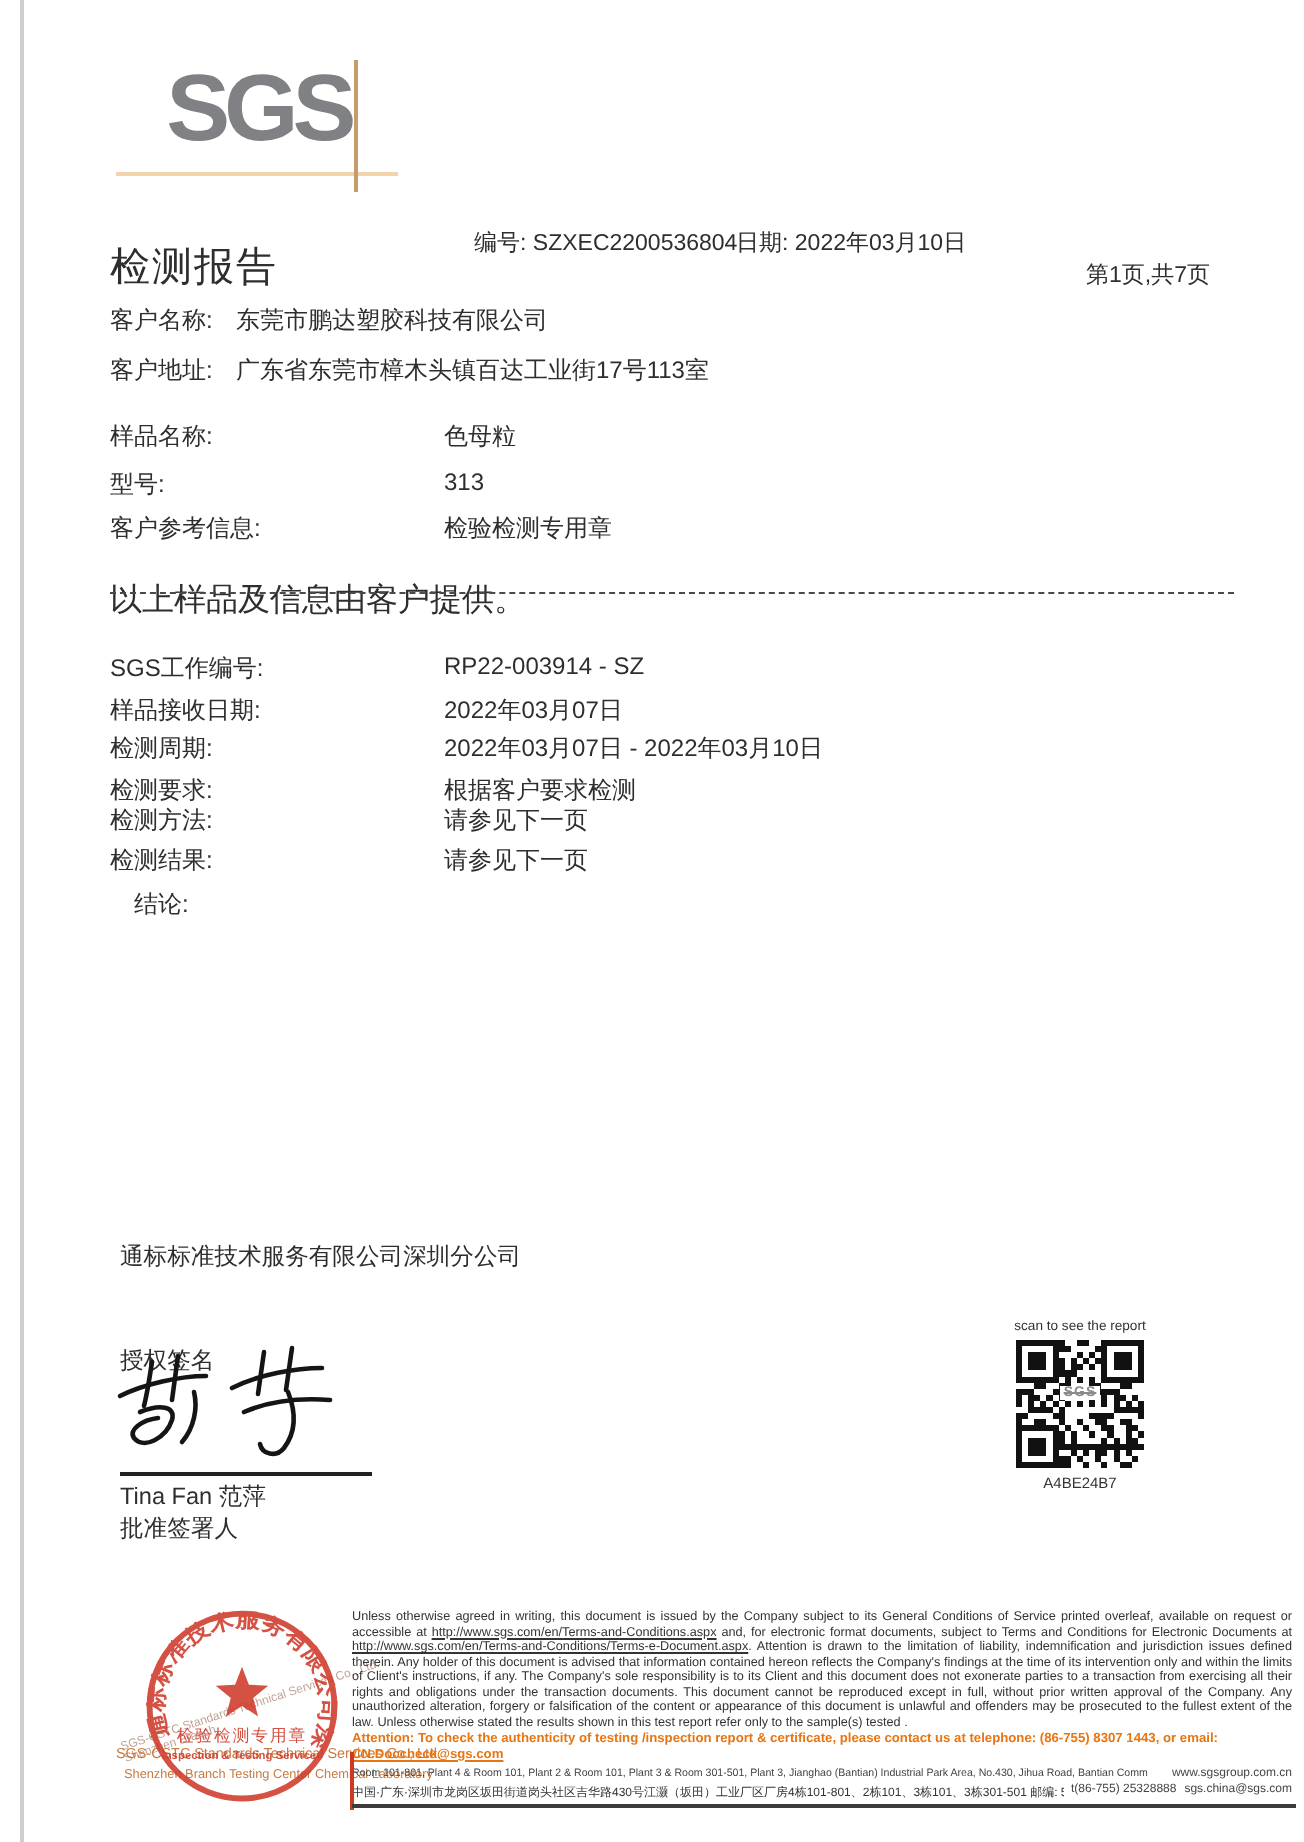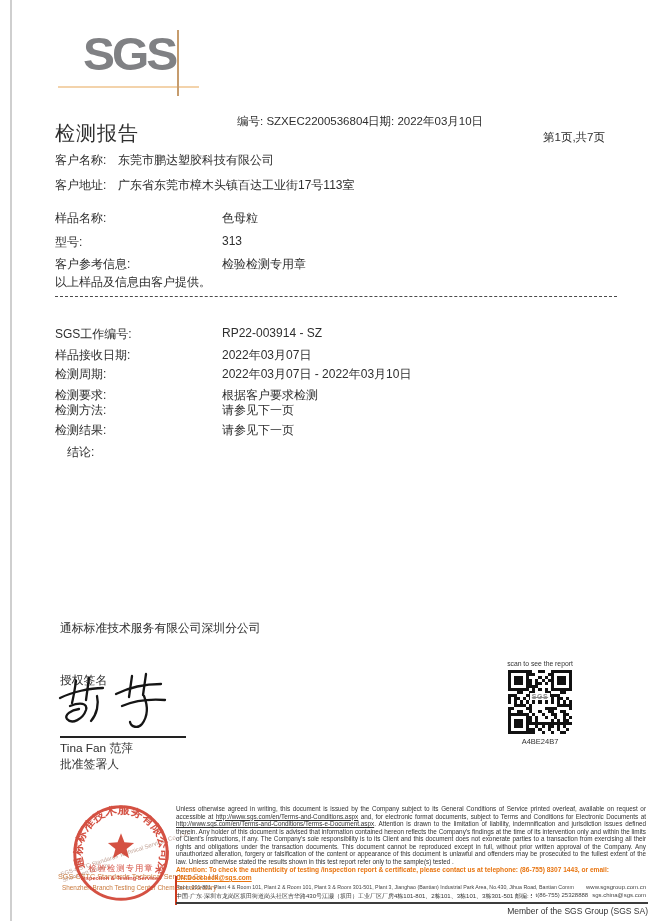--- a/index.html
+++ b/index.html
@@ -19,21 +19,21 @@
 
   
   .doc-title { left:55px; top:120px; font-size:20px; font-weight:normal; letter-spacing:1px; }
   .hdr-item { top:114px; font-size:11.5px; }
   .hdr-no { left:237px; } .hdr-date { left:368px; } .hdr-page { left:543px;margin-top:16px; }
 
   .row { position:absolute; left:55px; font-size:12px; white-space:nowrap; }
   .row .lab { display:inline-block; }
   .val-narrow { position:absolute; left:63px; }
   .val-wide  { position:absolute; left:167px; }
-  .note { left:55px; font-size:12px; }
+  .note { left:55px; font-size:16px;margin-top:16px; }
 
   .dash-sep { left:55px; top:296px; width:562px; border-top:1.5px dashed #4a4a4a; }
 
   .concl-label { left:55px; top:444px; font-size:12px;margin-left:12px; }
   .concl-text { left:222px; top:444px; width:409px; font-size:11.8px; line-height:14.7px; text-align:justify; }
 
   .sig-company { left:60px; top:621px; font-size:11.8px; }
   .sig-auth { left:60px; top:637px; font-size:11.8px;margin-top:36px; }
   .sig-svg { left:56px; top:672px; }
   .sig-line { left:60px; top:736px; width:126px; height:1.5px; background:#222; }
@@ -422,14 +422,13 @@
       <span class="addr-side">www.sgsgroup.com.cn</span>
     </div>
     <div class="addr-row">
       <span class="addr-cn">中国·广东·深圳市龙岗区坂田街道岗头社区吉华路430号江灏（坂田）工业厂区厂房4栋101-801、2栋101、3栋101、3栋301-501  邮编: 518129</span>
       <span class="addr-side">t(86-755) 25328888</span>
       <span class="addr-side">sgs.china@sgs.com</span>
     </div>
   </div>
   <div class="abs red-tick"></div>
   <div class="abs ft-rule"></div>
-  <div class="abs member">Member of the SGS Group (SGS SA)</div>
 </div>
 
 </body></html>

